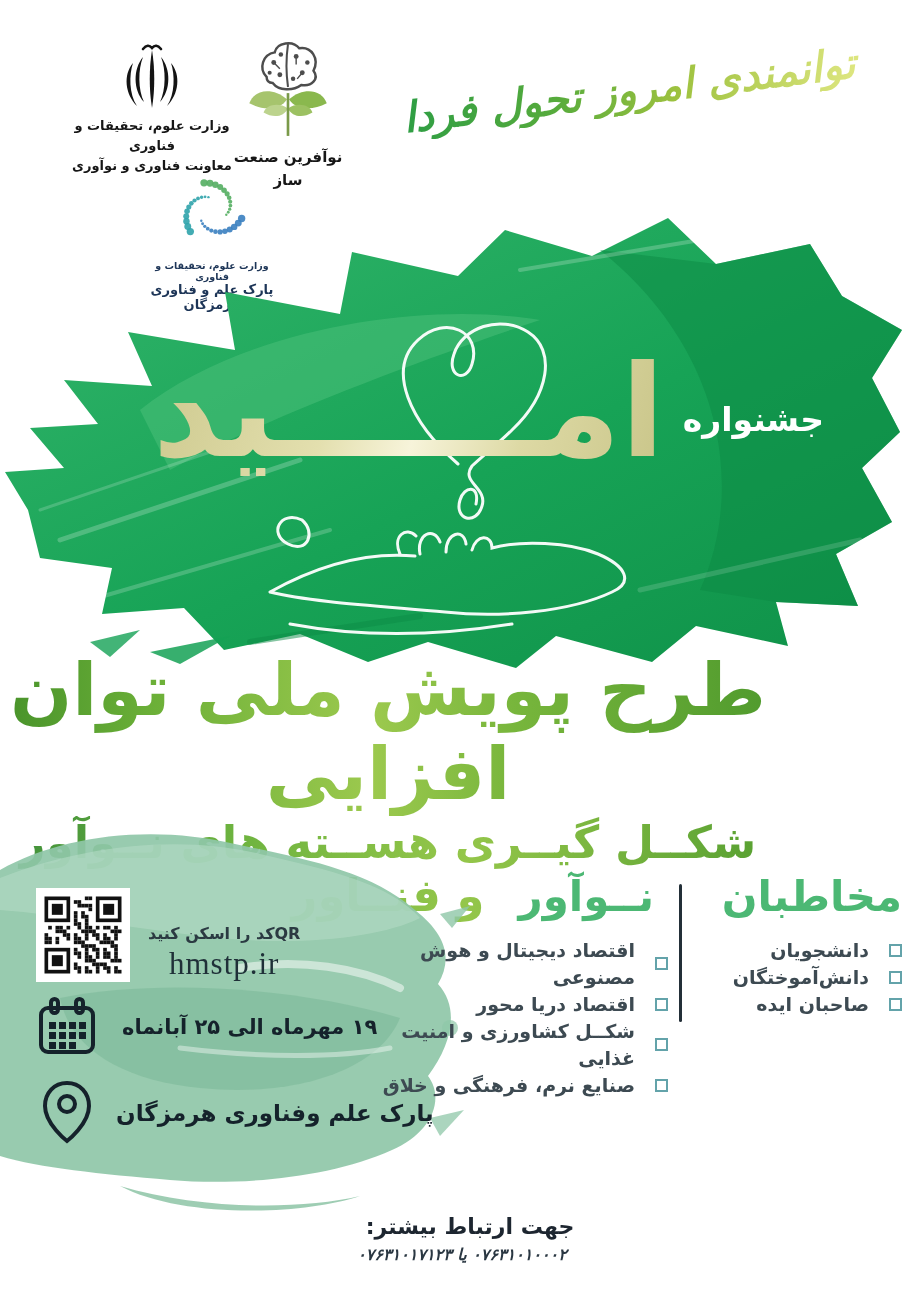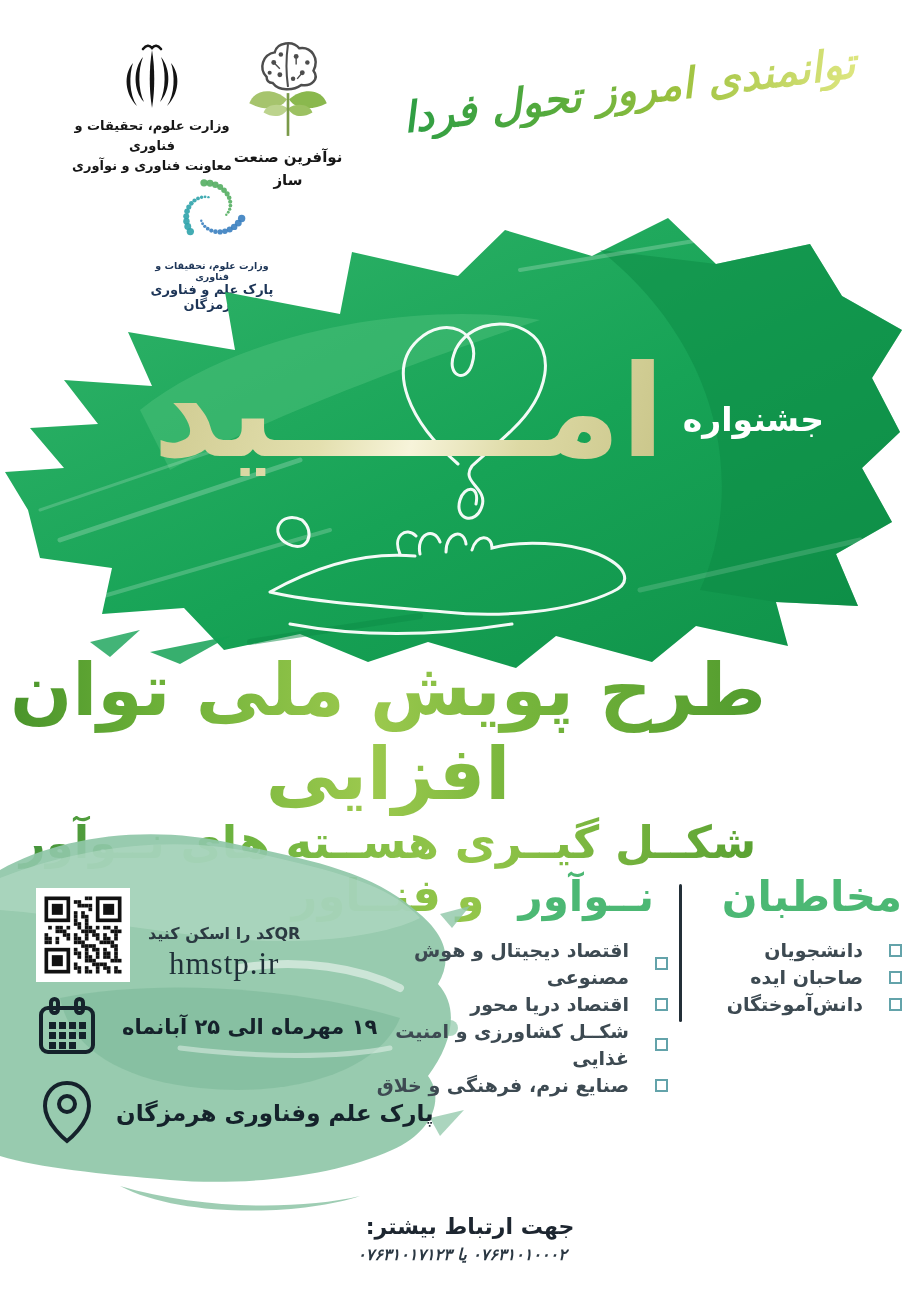--- a/index.html
+++ b/index.html
@@ -59,21 +59,21 @@
   .loc-row .txt{font-size:23px;}
 
   
   .col{position:absolute;direction:rtl;z-index:4;}
   .col-title{font-size:42px;font-weight:bold;color:#4cb874;text-align:right;}
   .audience{right:22px;top:872px;width:210px;}
   .audience .col-title{padding-left:10px;text-align:right;}
   .topics{right:256px;top:872px;width:300px;}
   .topics .col-title{text-align:right;padding-right:14px;}
   .items{margin-top:16px;}
-  .li{display:flex;direction:rtl;align-items:center;gap:26px;justify-content:flex-start;
+  .li{display:flex;direction:rtl;align-items:center;gap:20px;justify-content:flex-start;
       font-size:19px;color:#3d4a52;line-height:1.42;font-weight:bold;}
   .sq{width:9px;height:9px;border:2.2px solid #63a3aa;flex:0 0 auto;}
   .vdivider{position:absolute;right:242px;top:884px;width:3px;height:138px;background:#232f38;border-radius:2px;z-index:4;}
 
   
   .contact{position:absolute;left:0;top:1214px;width:924px;text-align:center;direction:rtl;z-index:4;}
   .contact .lbl{font-size:22px;font-weight:bold;color:#1d2630;margin-left:16px;}
   .contact .ph{font-size:16px;font-weight:bold;color:#2a3742;letter-spacing:3px;margin-top:6px;font-style:italic;}
 
   svg{display:block;}
@@ -403,25 +403,25 @@
 
   <div class="col audience">
     <div class="col-title">مخاطبان</div>
     <div class="items">
       <div class="li">
           <span class="sq"></span>
           <span>دانشجویان</span>
         </div>
       <div class="li">
           <span class="sq"></span>
+          <span>دانش‌آموختگان</span>
+        </div>
+      <div class="li">
+          <span class="sq"></span>
           <span>صاحبان ایده</span>
-        </div>
-      <div class="li">
-          <span class="sq"></span>
-          <span>دانش‌آموختگان</span>
         </div>
     </div>
   </div>
 
   <div class="vdivider"></div>
 
   <div class="col topics">
     <div class="col-title">نــوآور</div>
     <div class="items">
       <div class="li">

